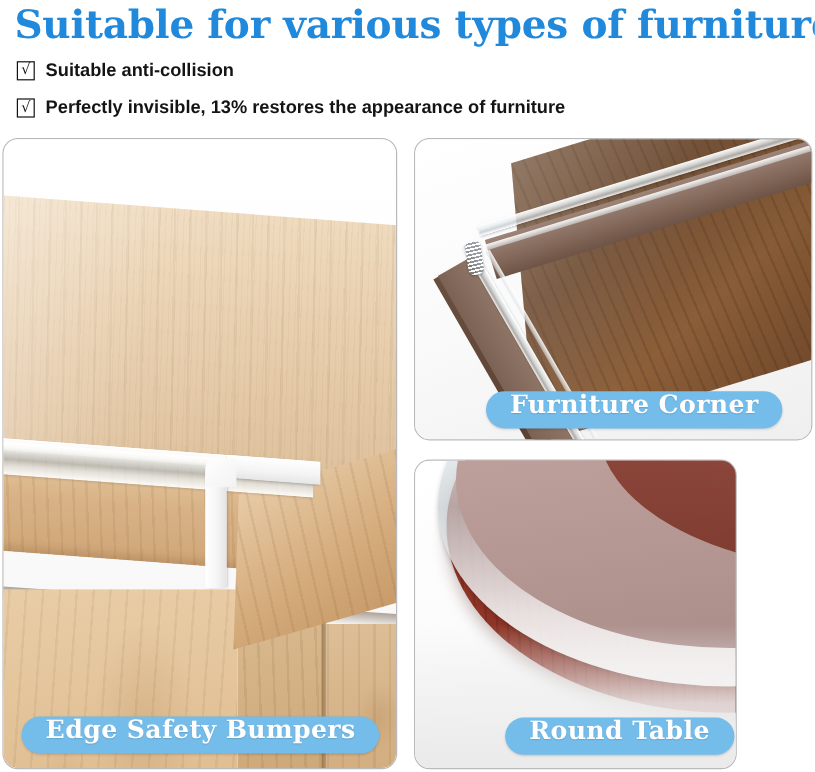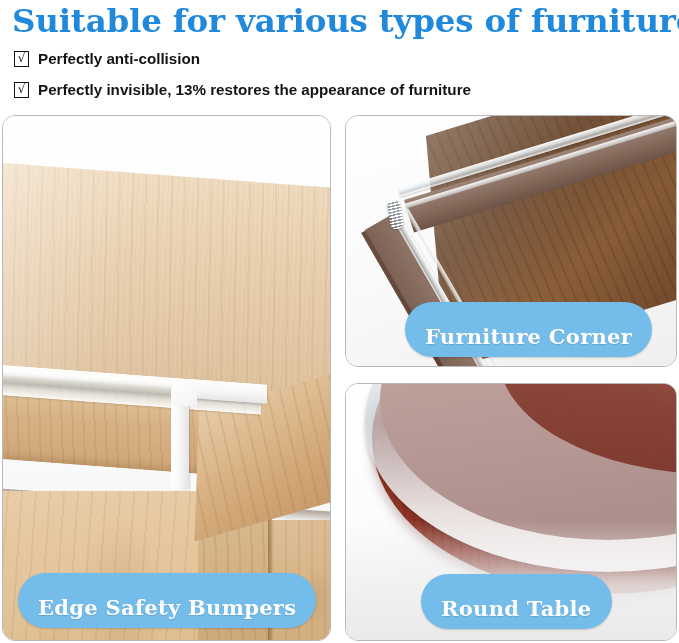--- a/index.html
+++ b/index.html
@@ -80,41 +80,41 @@
   .panel {
     position: absolute;
     border: 1px solid #b9b9b9;
     border-radius: 13px;
     overflow: hidden;
     background: #ffffff;
   }
 
   #panel-edge-bumpers  { left: 2px;   top: 115px; width: 329px; height: 526px; }
   #panel-furniture-corner { left: 345px; top: 115px; width: 332px; height: 252px; }
-  #panel-round-table   { left: 345px; top: 383px; width: 332px; height: 258px; }
+  #panel-round-table   { left: 345px; top: 383px; width: 269px; height: 258px; }
 
   .panel-scene {
     position: absolute;
     inset: 0;
     overflow: hidden;
   }
 
   
   .caption-pill {
     position: absolute;
     z-index: 40;
     background: #74BCEA;
     border-radius: 999px;
     color: #ffffff;
     font-family: "DejaVu Serif", "Liberation Serif", serif;
     font-weight: bold;
     font-size: 21px;
     line-height: 1;
     letter-spacing: 0.3px;
-    padding: 24px 20px 10px 20px;
+    padding: 0 20px 10px 20px;
     text-align: center;
     white-space: nowrap;
     text-shadow: 0 1px 1px rgba(0,0,0,0.13);
     box-shadow: 0 1px 2px rgba(0,0,0,0.16);
   }
 
   #caption-edge-bumpers   { left: 15px;  bottom: 12px; }
   #caption-furniture-corner { left: 59px; bottom: 9px; }
   #caption-round-table    { left: 75px;  bottom: 11px; }
 
@@ -420,21 +420,21 @@
 <body>
 
 <div id="page">
 
   <div id="header">
 
     <div id="page-title">Suitable for various types of furniture</div>
 
     <div class="feature-row" id="feature-row-0">
       <span class="check-box">√</span>
-      <span class="feature-text">Perfectly anti-collision</span>
+      <span class="feature-text">Suitable anti-collision</span>
     </div>
 
     <div class="feature-row" id="feature-row-1">
       <span class="check-box">√</span>
       <span class="feature-text">Perfectly invisible, 13% restores the appearance of furniture</span>
     </div>
 
   </div>
 
   <div class="panel" id="panel-edge-bumpers">

